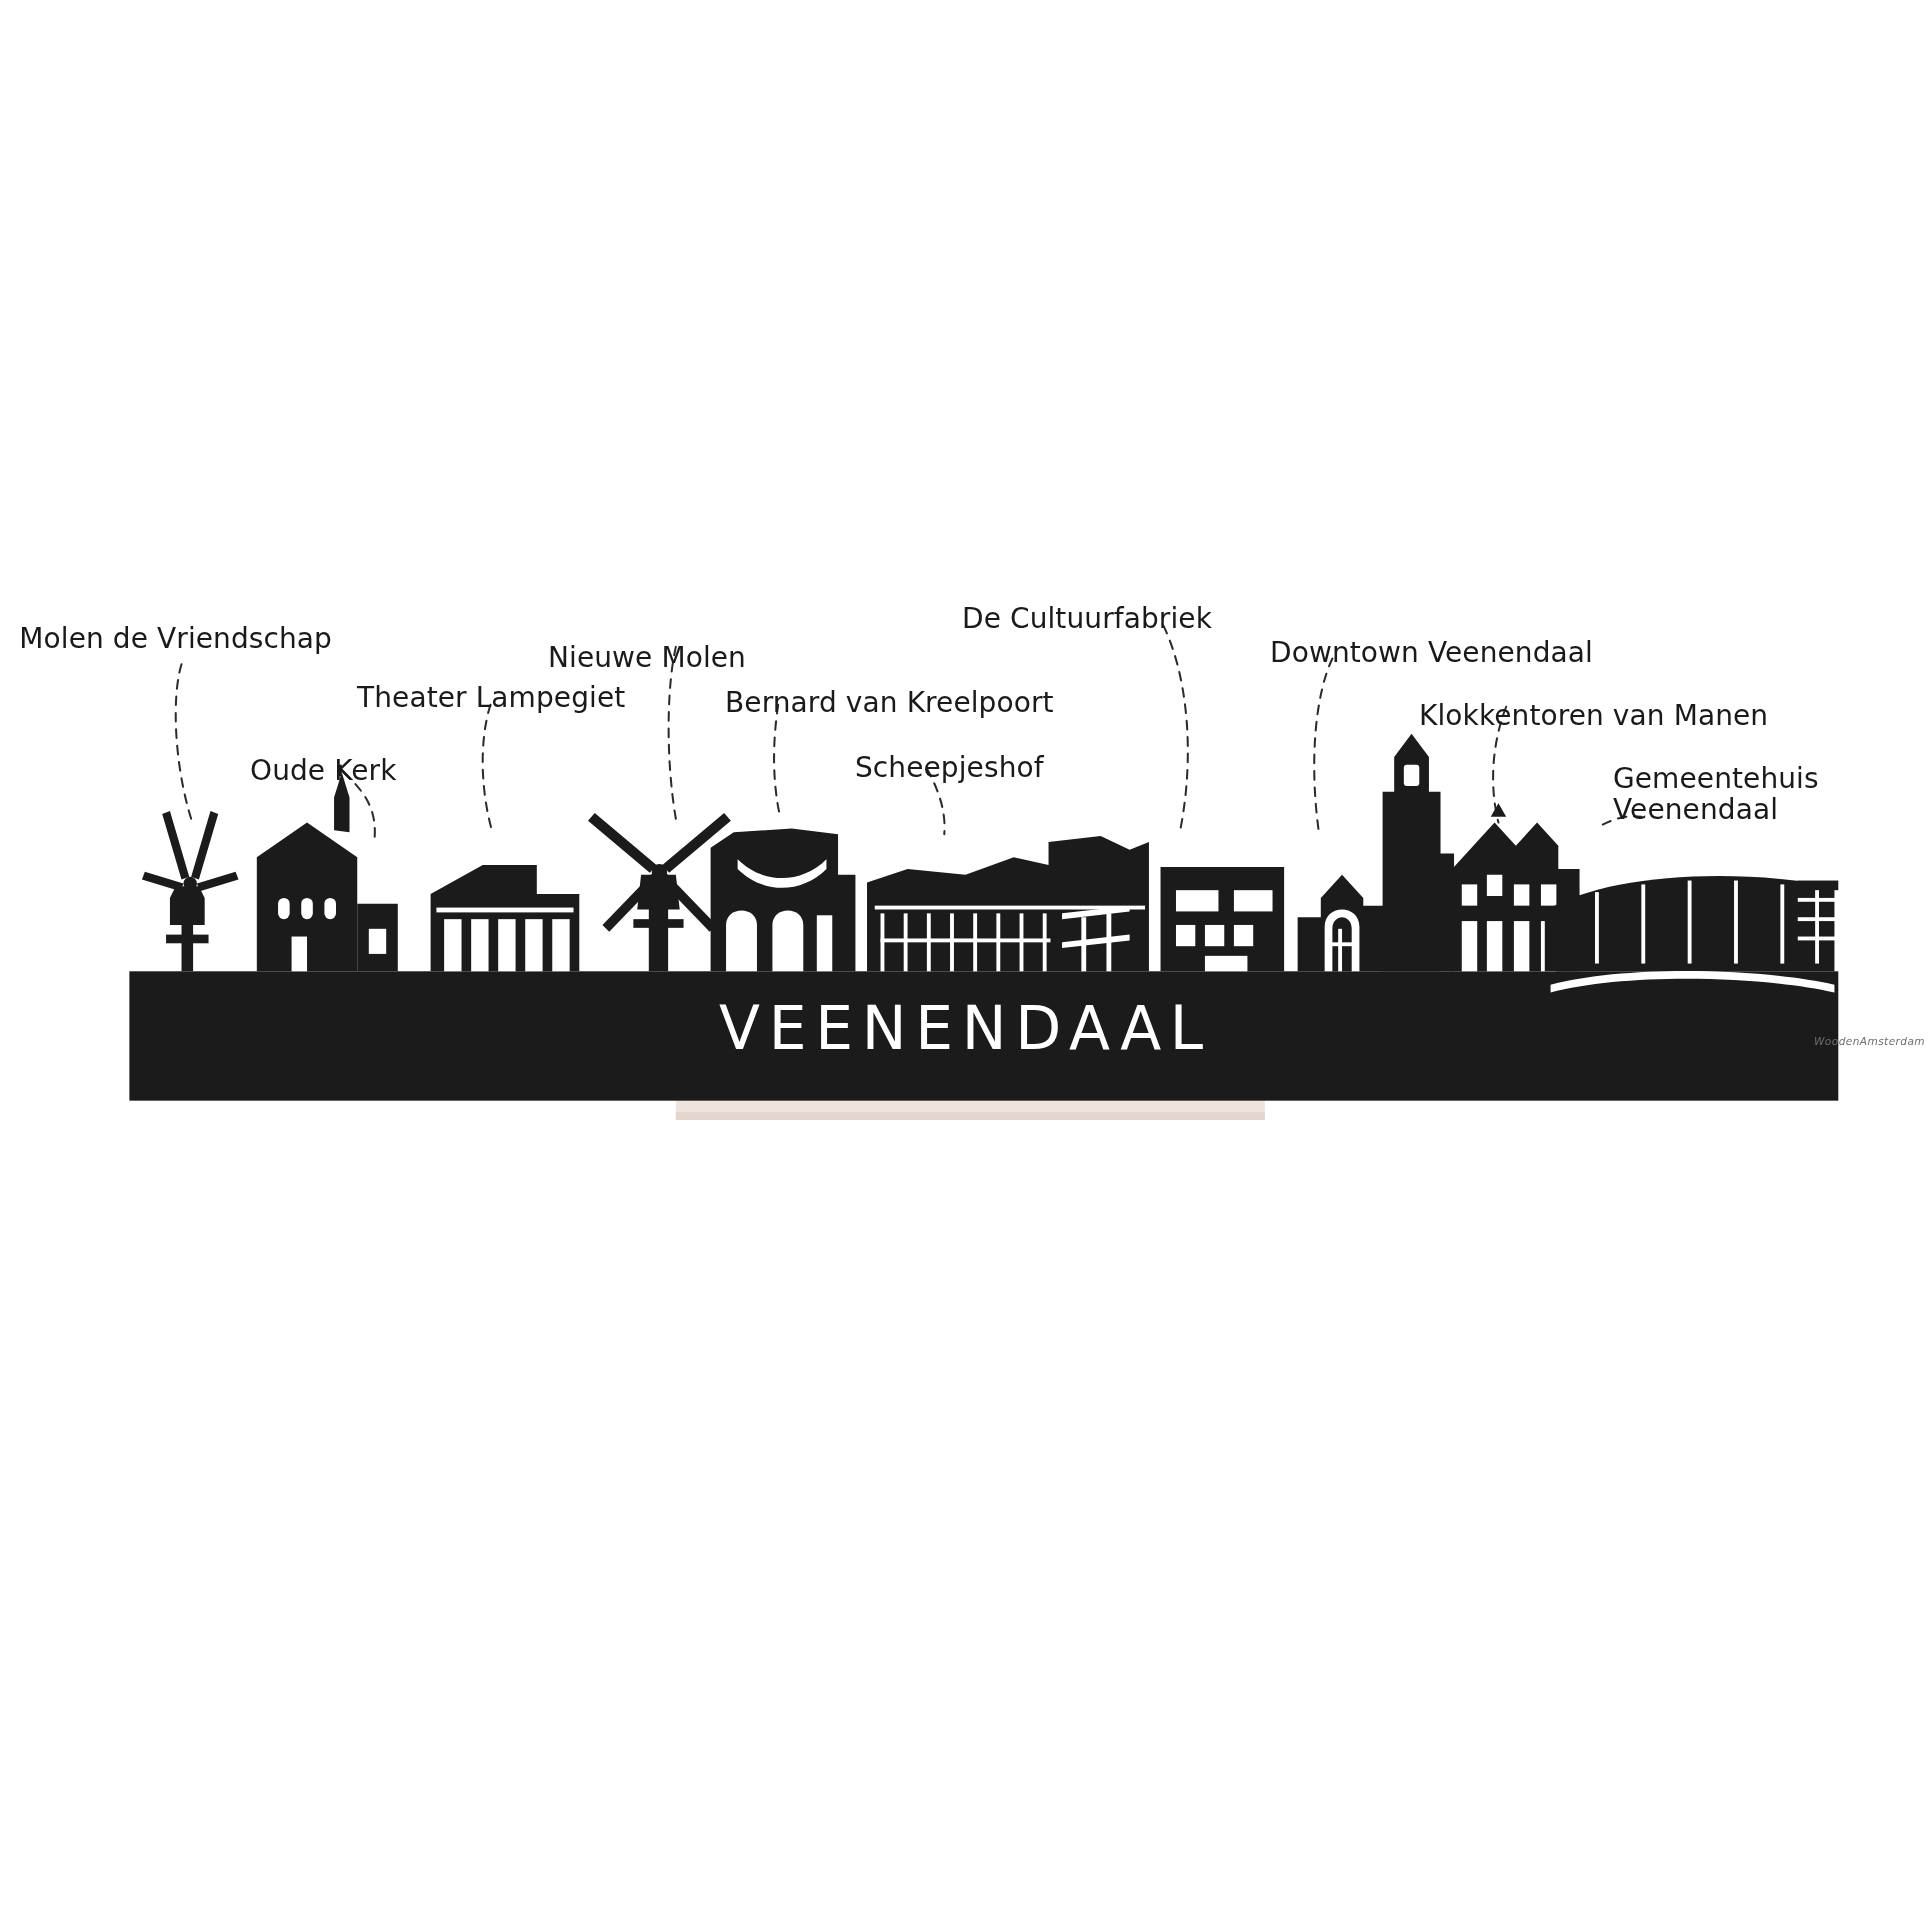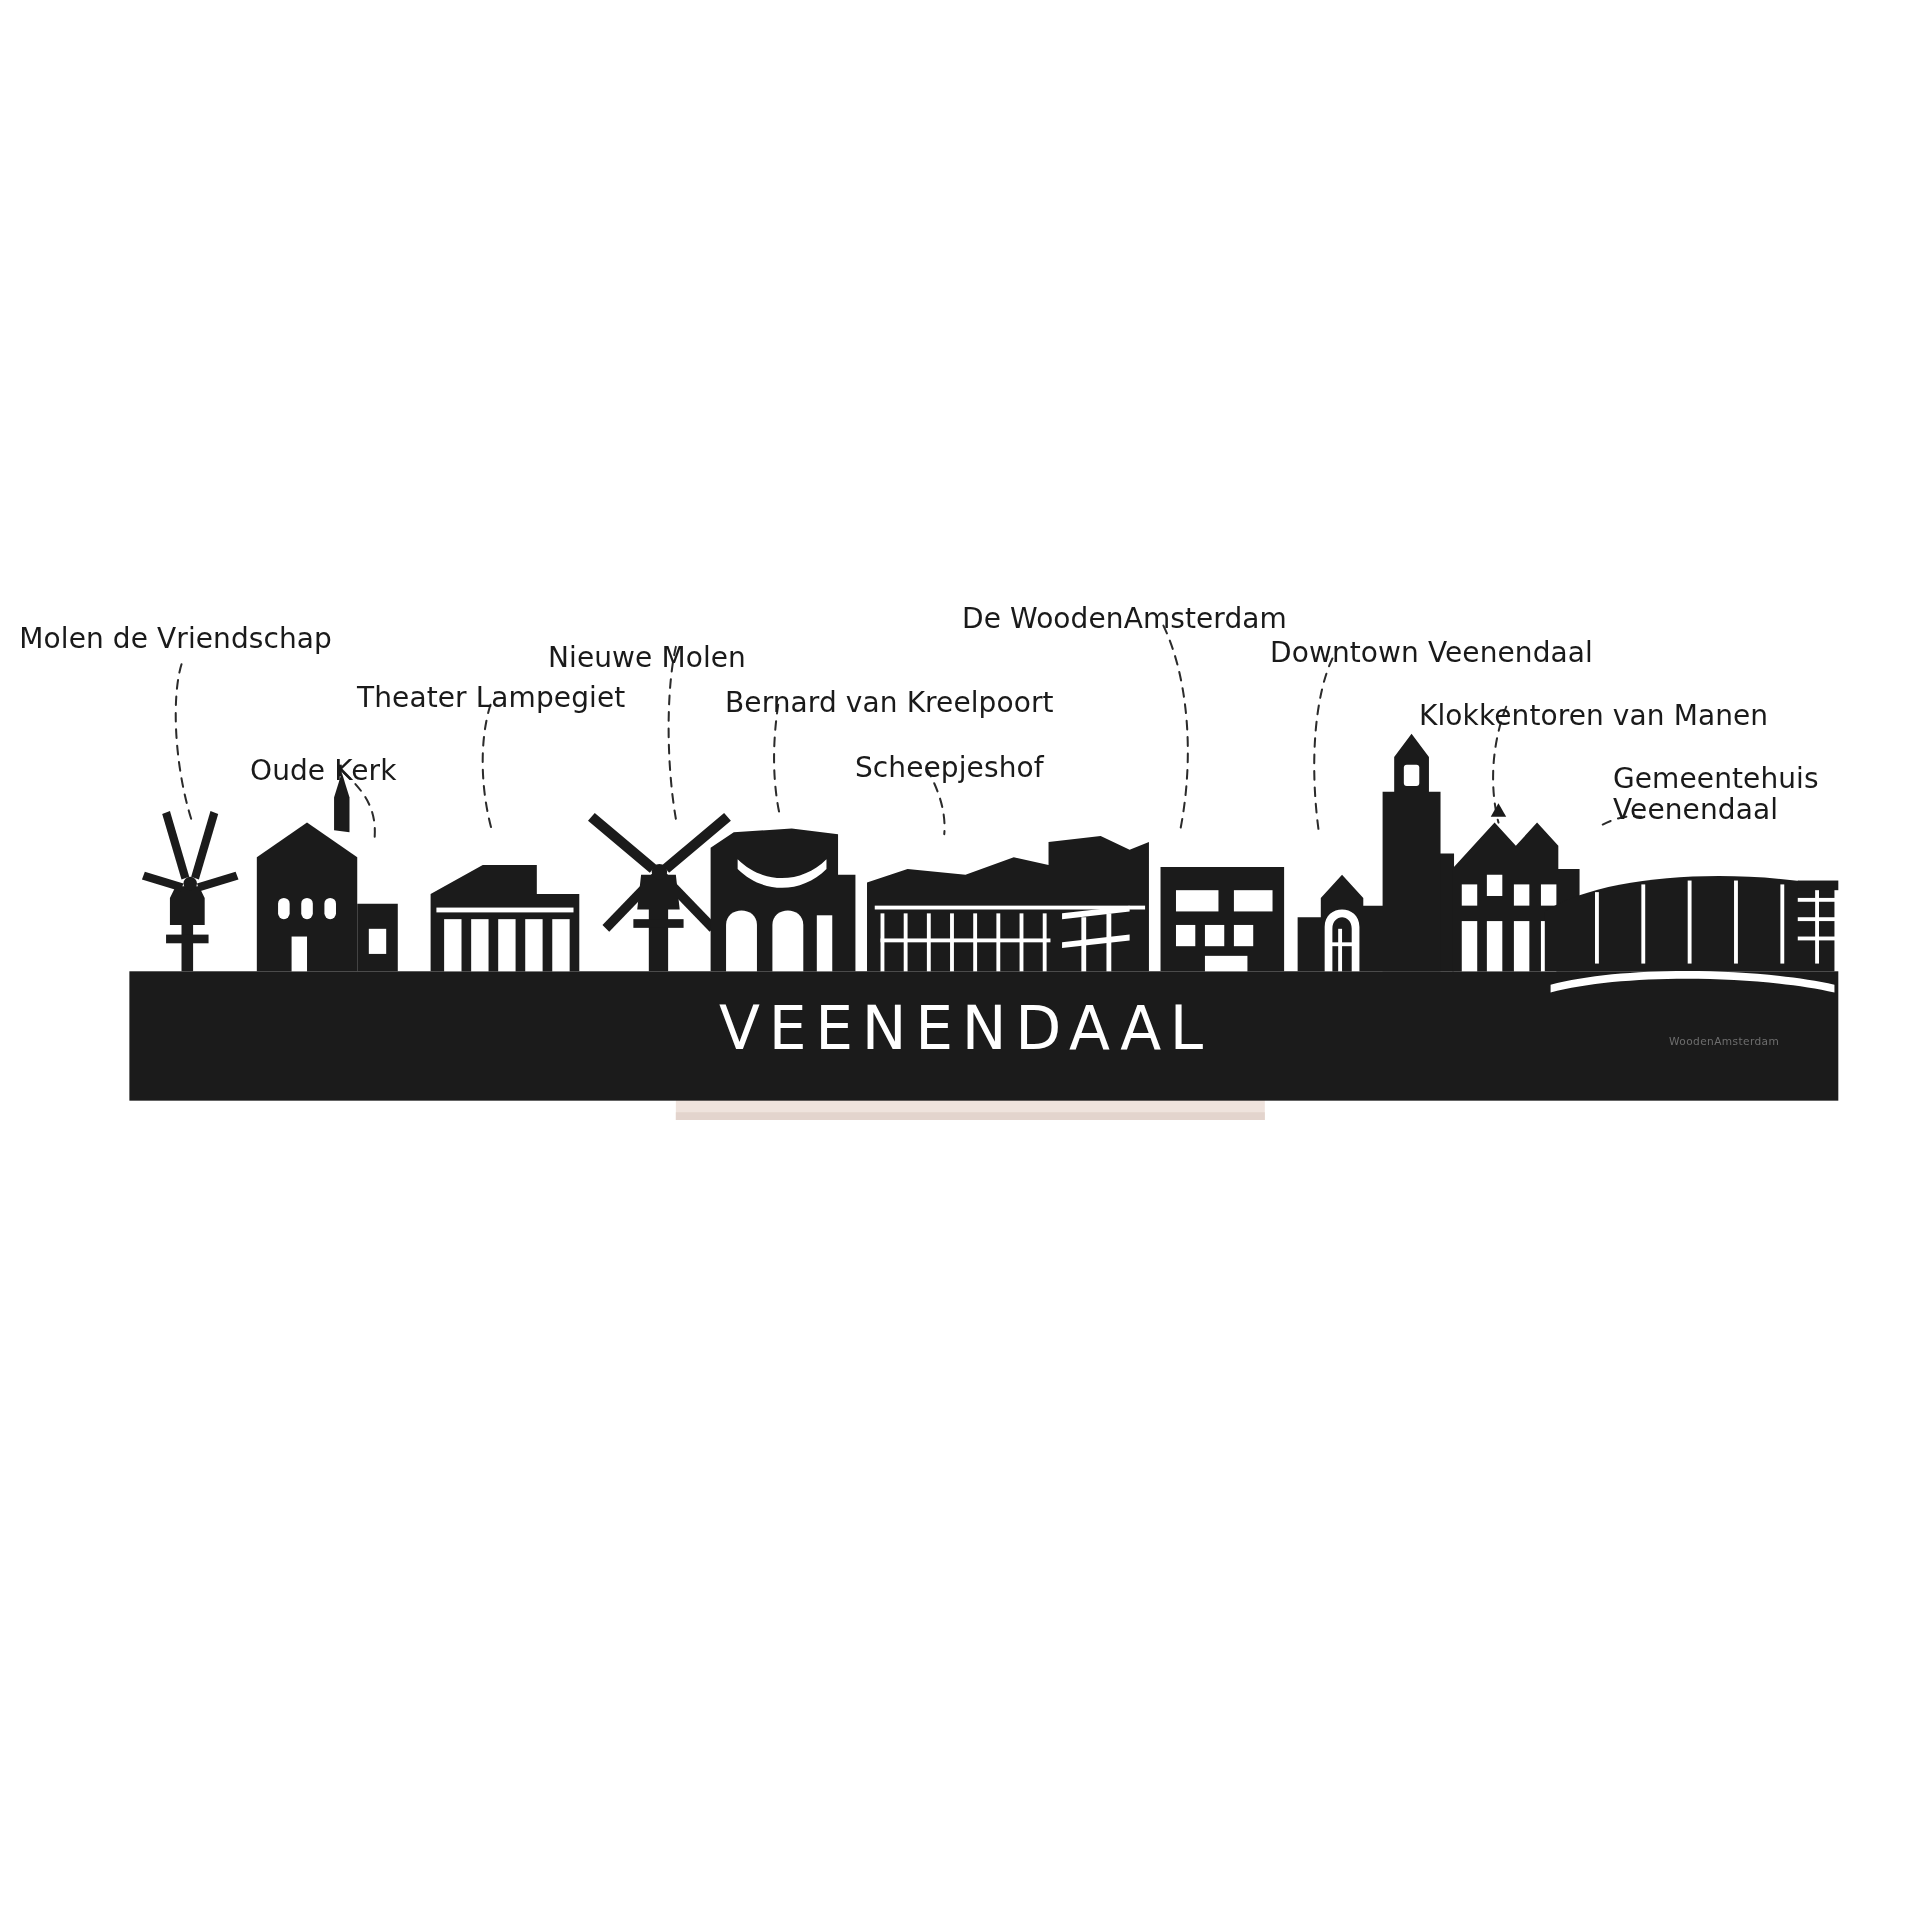--- a/index.html
+++ b/index.html
@@ -223,24 +223,24 @@
   <div class="callout-label" style="left:250px; top:755px;">Oude Kerk</div>
 
   <div class="callout-label" style="left:357px; top:682px;text-align:center;">Theater Lampegiet</div>
 
   <div class="callout-label" style="left:548px; top:642px;text-align:center;">Nieuwe Molen</div>
 
   <div class="callout-label" style="left:705px; top:687px;margin-left:20px;">Bernard van Kreelpoort</div>
 
   <div class="callout-label" style="left:855px; top:752px;">Scheepjeshof</div>
 
-  <div class="callout-label" style="left:962px; top:603px;">De WoodenAmsterdam</div>
+  <div class="callout-label" style="left:962px; top:603px;">De Cultuurfabriek</div>
 
   <div class="callout-label" style="left:1270px; top:637px;">Downtown Veenendaal</div>
 
   <div class="callout-label" style="left:1419px; top:700px;text-align:center;">Klokkentoren van Manen</div>
 
   <div class="callout-label" style="left:1598px; top:763px; text-align:left;margin-left:15px;">Gemeentehuis
 Veenendaal</div>
 
-  <div class="brand-mark" style="left:1669px; top:1035px;">WoodenAmsterdam</div>
+  <div class="brand-mark" style="left:1814px; top:1035px;font-style:italic;">WoodenAmsterdam</div>
 </div>
 
 
 </body></html>

